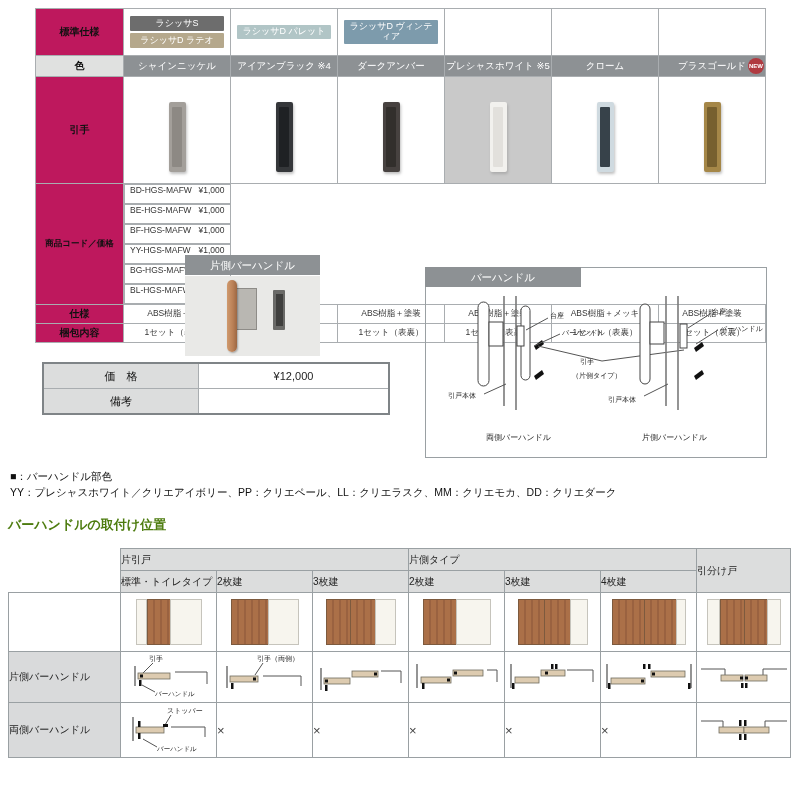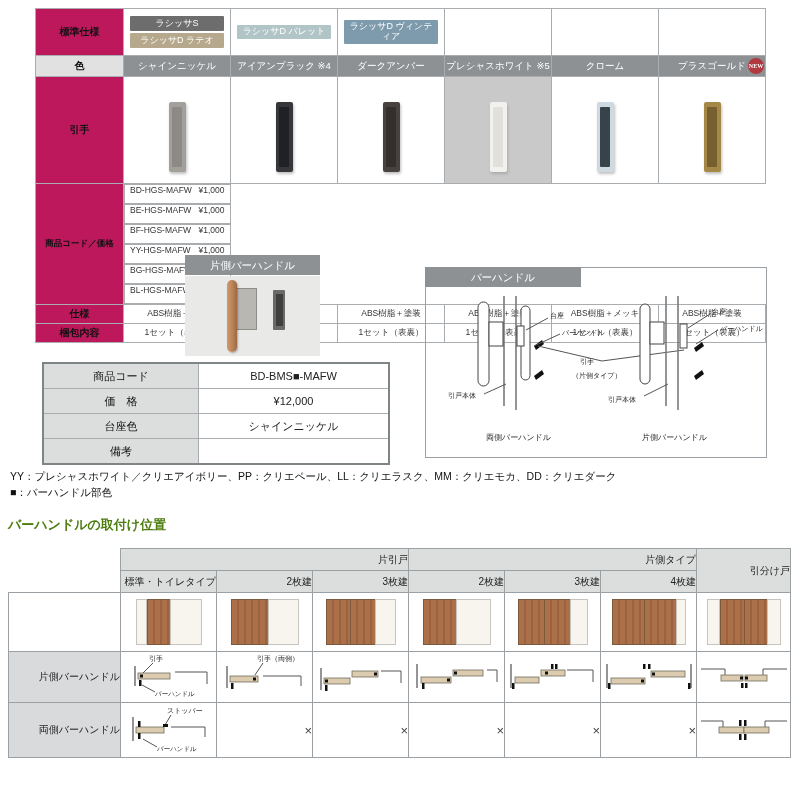--- a/index.html
+++ b/index.html
@@ -21,21 +21,21 @@
   tr.r4 td,tr.r5 td,tr.r6 td{height:18px;background:#fff;font-size:8.5px;}
   tr.r4 td.lbl{font-size:8.5px;margin-left:36px;}
   .badge{display:block;margin:2px 6px;padding:2.5px 2px;font-size:9px;color:#fff;
          text-align:center;border-radius:1px;line-height:1.1;}
   .bS{background:#6d6d6d;}
   .bLateo{background:#b5a88c;}
   .bPal{background:#b1c5c6;}
   .bVin{background:#7d9bac;}
   .cp{display:block;}
   .cp .inner-flex{display:flex;justify-content:space-between;padding:0 5px;}
-  td.rel{position:relative;font-family:Liberation Serif, serif;}
+  td.rel{position:relative;}
   .new{position:absolute;right:1px;top:2px;width:16px;height:16px;border-radius:50%;
        background:#b03a40;color:#fff;font-size:6px;font-weight:bold;line-height:16px;
        text-align:center;}
   
   .handle{margin:14px auto 0;width:17px;height:70px;border-radius:2px;position:relative;
           box-shadow:1px 2px 3px rgba(0,0,0,.25);}
   .handle .rec{position:absolute;left:3px;top:5px;width:10px;height:60px;border-radius:1px;}
   .h0{background:#a39f9a;} .h0 .rec{background:#8d8984;}
   .h1{background:#35373a;} .h1 .rec{background:#1f2124;}
   .h2{background:#474240;} .h2 .rec{background:#322f2c;}
@@ -65,21 +65,21 @@
   #barBox{left:425px;top:267px;width:340px;height:189px;border:1px solid #9aa0a3;}
   #barBox .sec-head{position:absolute;left:-1px;top:-1px;width:156px;}
   #barBox svg{position:absolute;left:0;top:20px;}
 
   
   #notes{left:10px;top:468px;font-size:10.5px;line-height:1.55;color:#111;}
 
   
   #mountTitle{left:8px;top:516px;font-size:13px;font-weight:bold;color:#4d7c0f;}
   table.mount{position:absolute;left:8px;top:548px;width:782px;}
-  table.mount td,table.mount th{border:1px solid #9aa0a3;text-align:right;
+  table.mount td,table.mount th{border:1px solid #9aa0a3;text-align:left;
       vertical-align:middle;font-size:10px;font-weight:normal;padding:0;color:#222;}
   table.mount .nob{border:none;background:transparent;}
   table.mount th.ghead{background:#dcdddd;height:21px;}
   table.mount th.rowlabel{background:#d9dadb;font-size:10px;}
   tr.doorrow td{height:58px;background:#fff;}
   tr.planrow1 td{height:48px;background:#fff;}
   tr.planrow2 td{height:52px;background:#fff;}
   .cross{font-size:13px;color:#444;}
   .door{display:flex;margin:0 auto;height:46px;align-items:stretch;}
   .wood{background:repeating-linear-gradient(90deg,#ab7048 0 5px,#9a6240 5px 7px);
@@ -233,31 +233,23 @@
 <div class="abs" id="oneSideImg">
   <div class="plate"></div>
   <div class="rod"></div>
   <div class="pull">
       <div class="rec"></div>
     </div>
 </div>
 
 <table class="detail">
   <tbody>
-      <tr>
-        <td class="lbl">商品コード</td>
-      <td class="val">BD-BMS■-MAFW</td>
-      </tr>
   <tr>
         <td class="lbl">価　格</td>
       <td class="val">¥12,000</td>
-      </tr>
-  <tr>
-        <td class="lbl">台座色</td>
-      <td class="val">シャインニッケル</td>
       </tr>
   <tr>
         <td class="lbl">備考</td>
       <td class="val"></td>
       </tr>
 </tbody>
   </table>
 
 <div class="abs" id="barBox">
   <div class="sec-head">バーハンドル</div>
@@ -295,22 +287,22 @@
     <text x="286" y="26">台座</text>
     <line class="ln" x1="292" y1="42" x2="270" y2="56"></line>
     <text x="294" y="43">バーハンドル</text>
     <line class="ln" x1="218" y1="108" x2="242" y2="96"></line>
     <text x="182" y="114">引戸本体</text>
     <text class="cap" x="216" y="152">片側バーハンドル</text>
   </svg>
 </div>
 
 <div class="abs" id="notes">
+  <div>■：バーハンドル部色</div>
   <div>YY：プレシャスホワイト／クリエアイボリー、PP：クリエペール、LL：クリエラスク、MM：クリエモカ、DD：クリエダーク</div>
-  <div>■：バーハンドル部色</div>
 </div>
 
 <div class="abs" id="mountTitle">バーハンドルの取付け位置</div>
 
 <table class="mount">
   <colgroup>
       <col style="width:112px">
       <col style="width:96px">
       <col style="width:96px">
       <col style="width:96px">

